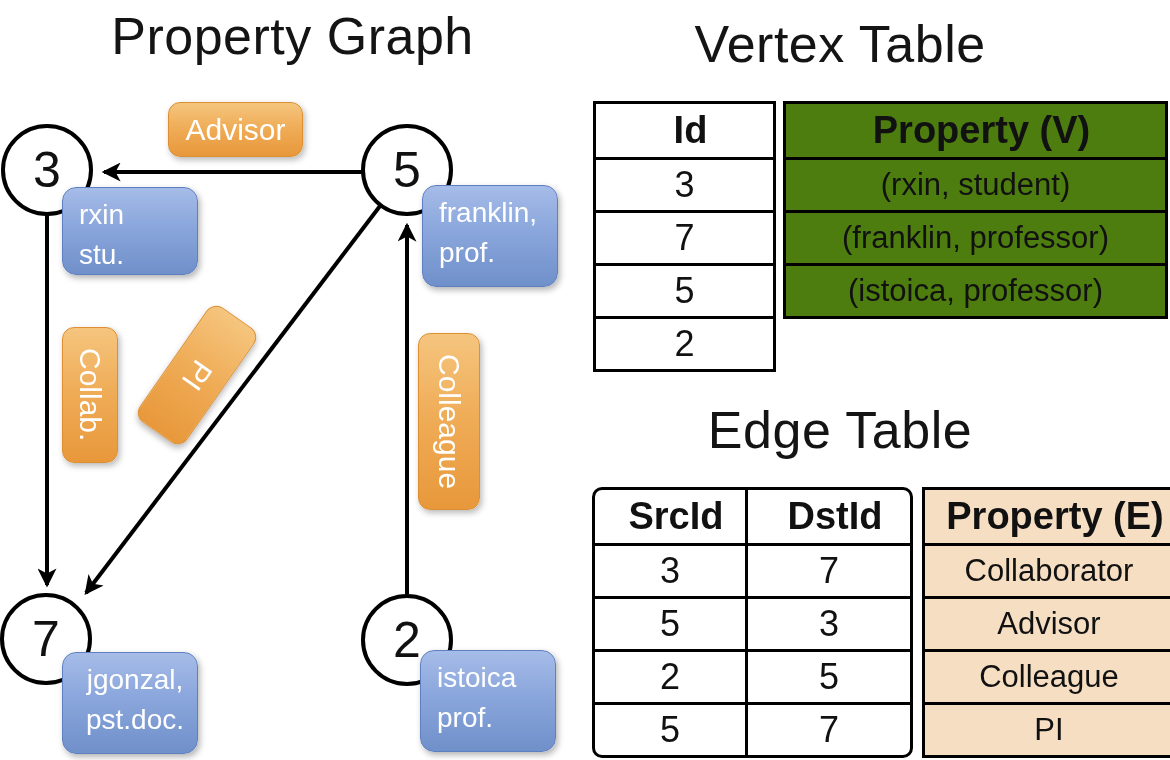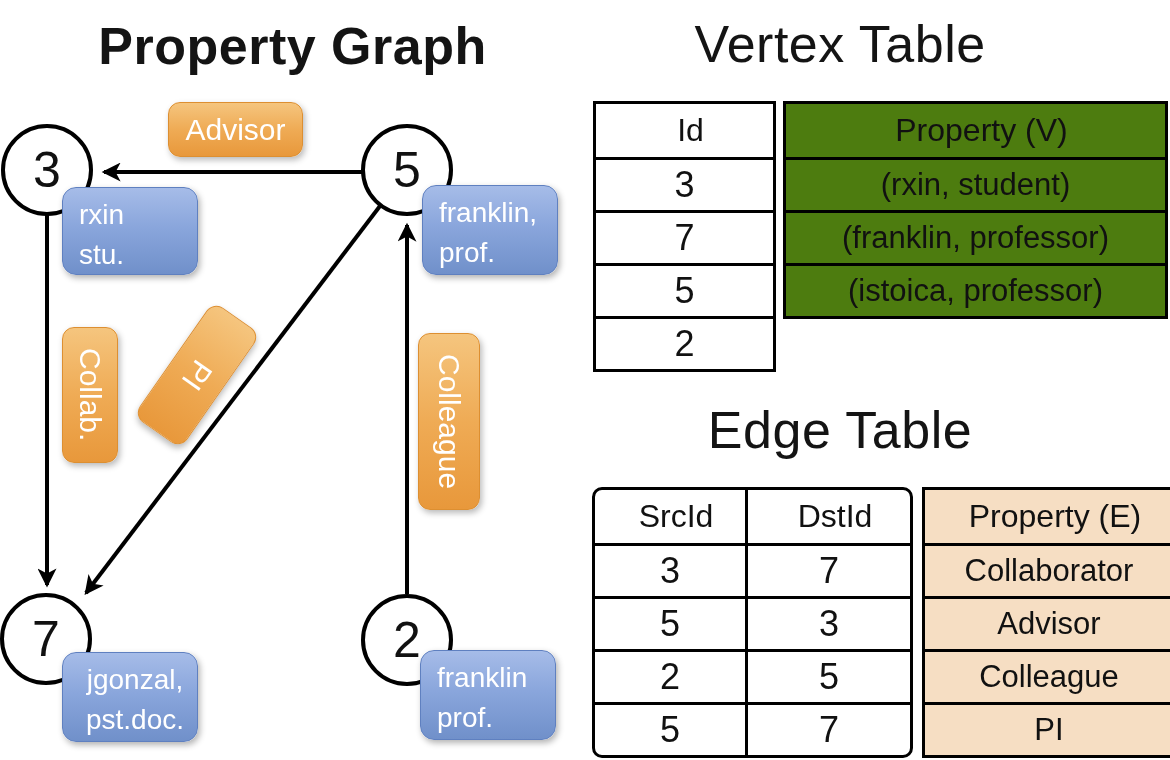--- a/index.html
+++ b/index.html
@@ -1,33 +1,33 @@
 <!DOCTYPE html>
 <html><head>
 <meta charset="utf-8">
 <style>
   html,body{margin:0;padding:0;background:#fff;}
   body{width:1170px;height:760px;font-family:"Liberation Sans",sans-serif;position:relative;overflow:hidden;color:#111;}
   .stage{position:absolute;left:0;top:0;width:1170px;height:760px;}
 
   
   .big-title{position:absolute;text-align:center;font-size:52px;font-weight:400;letter-spacing:0.5px;color:#141414;white-space:nowrap;}
-  #pg-title{left:0;top:16px;width:585px;font-weight:bold;}
+  #pg-title{left:0;top:6px;width:585px;}
   #vt-title{left:585px;top:14px;width:510px;}
   #et-title{left:585px;top:400px;width:510px;}
 
   
   #graph-svg{position:absolute;left:0;top:0;width:585px;height:760px;}
   .node{position:absolute;width:92px;height:92px;box-sizing:border-box;border:4px solid #000;border-radius:50%;background:#fff;display:flex;align-items:center;justify-content:center;font-size:50px;color:#111;}
   #node-3{left:1px;top:124px;}
   #node-5{left:361px;top:124px;}
   #node-7{left:0px;top:593px;}
   #node-2{left:361px;top:594px;}
 
-  .vcard{position:absolute;width:136px;height:90px;box-sizing:border-box;border-radius:14px;
+  .vcard{position:absolute;width:136px;height:102px;box-sizing:border-box;border-radius:14px;
     background:linear-gradient(180deg,#a6bce8 0%,#8aa6dc 45%,#7090ca 100%);
     border:1px solid #5f80c0;box-shadow:2px 3px 6px rgba(0,0,0,.30);
     color:#fff;font-size:28px;line-height:1.42;padding:7px 6px 0 16px;}
   #card-rxin{left:62px;top:187px;height:88px;}
   #card-franklin{left:422px;top:185px;}
   #card-jgonzal{left:62px;top:652px;text-align:center;}
   #card-istoica{left:420px;top:650px;}
 
   .chip{position:absolute;box-sizing:border-box;border-radius:12px;
     background:linear-gradient(180deg,#f5c57e 0%,#efab55 50%,#e8983b 100%);
@@ -35,21 +35,21 @@
     color:#fff;display:flex;align-items:center;justify-content:center;font-size:30px;}
   .chip.vert{writing-mode:vertical-rl;}
   #chip-advisor{left:168px;top:102px;width:135px;height:55px;}
   #chip-collab{left:62px;top:327px;width:56px;height:136px;}
   #chip-pi{left:168px;top:305px;width:58px;height:140px;transform:rotate(35deg);}
   #chip-colleague{left:418px;top:333px;width:62px;height:177px;}
 
   
   .tbl{position:absolute;box-sizing:border-box;border:3px solid #000;display:grid;grid-auto-rows:53px;background:#fff;}
   .tbl .cell{box-sizing:border-box;display:flex;align-items:center;justify-content:center;font-size:36px;color:#111;}
-  .tbl .cell.hdr{font-weight:normal;font-size:32px;padding-left:12px;}
+  .tbl .cell.hdr{font-weight:bold;font-size:38px;padding-left:12px;}
   .tbl .cell.txt{font-size:31px;}
   .tbl .cell.bt{border-top:3px solid #000;}
   .tbl .cell.bl{border-left:3px solid #000;}
   .blue .cell{background:#4d7c0f;}
   .tan .cell{background:#f6dec3;}
 
   #vt-id{left:593px;top:101px;width:183px;grid-template-columns:1fr;}
   #vt-prop{left:783px;top:101px;width:385px;grid-template-columns:1fr;}
   #et-ids{left:592px;top:487px;width:321px;grid-template-columns:150px 1fr;border-radius:10px;}
   #et-prop{left:922px;top:487px;width:254px;grid-template-columns:1fr;}
@@ -92,21 +92,21 @@
   </div>
   <div id="card-franklin" class="vcard">
     <div>franklin,</div>
     <div>prof.</div>
   </div>
   <div id="card-jgonzal" class="vcard">
     <div>jgonzal,</div>
     <div>pst.doc.</div>
   </div>
   <div id="card-istoica" class="vcard">
-    <div>franklin</div>
+    <div>istoica</div>
     <div>prof.</div>
   </div>
 
   <div id="chip-advisor" class="chip">Advisor</div>
   <div id="chip-collab" class="chip vert">Collab.</div>
   <div id="chip-pi" class="chip vert">PI</div>
   <div id="chip-colleague" class="chip vert">Colleague</div>
 
   <div id="vt-title" class="big-title">Vertex Table</div>
 

